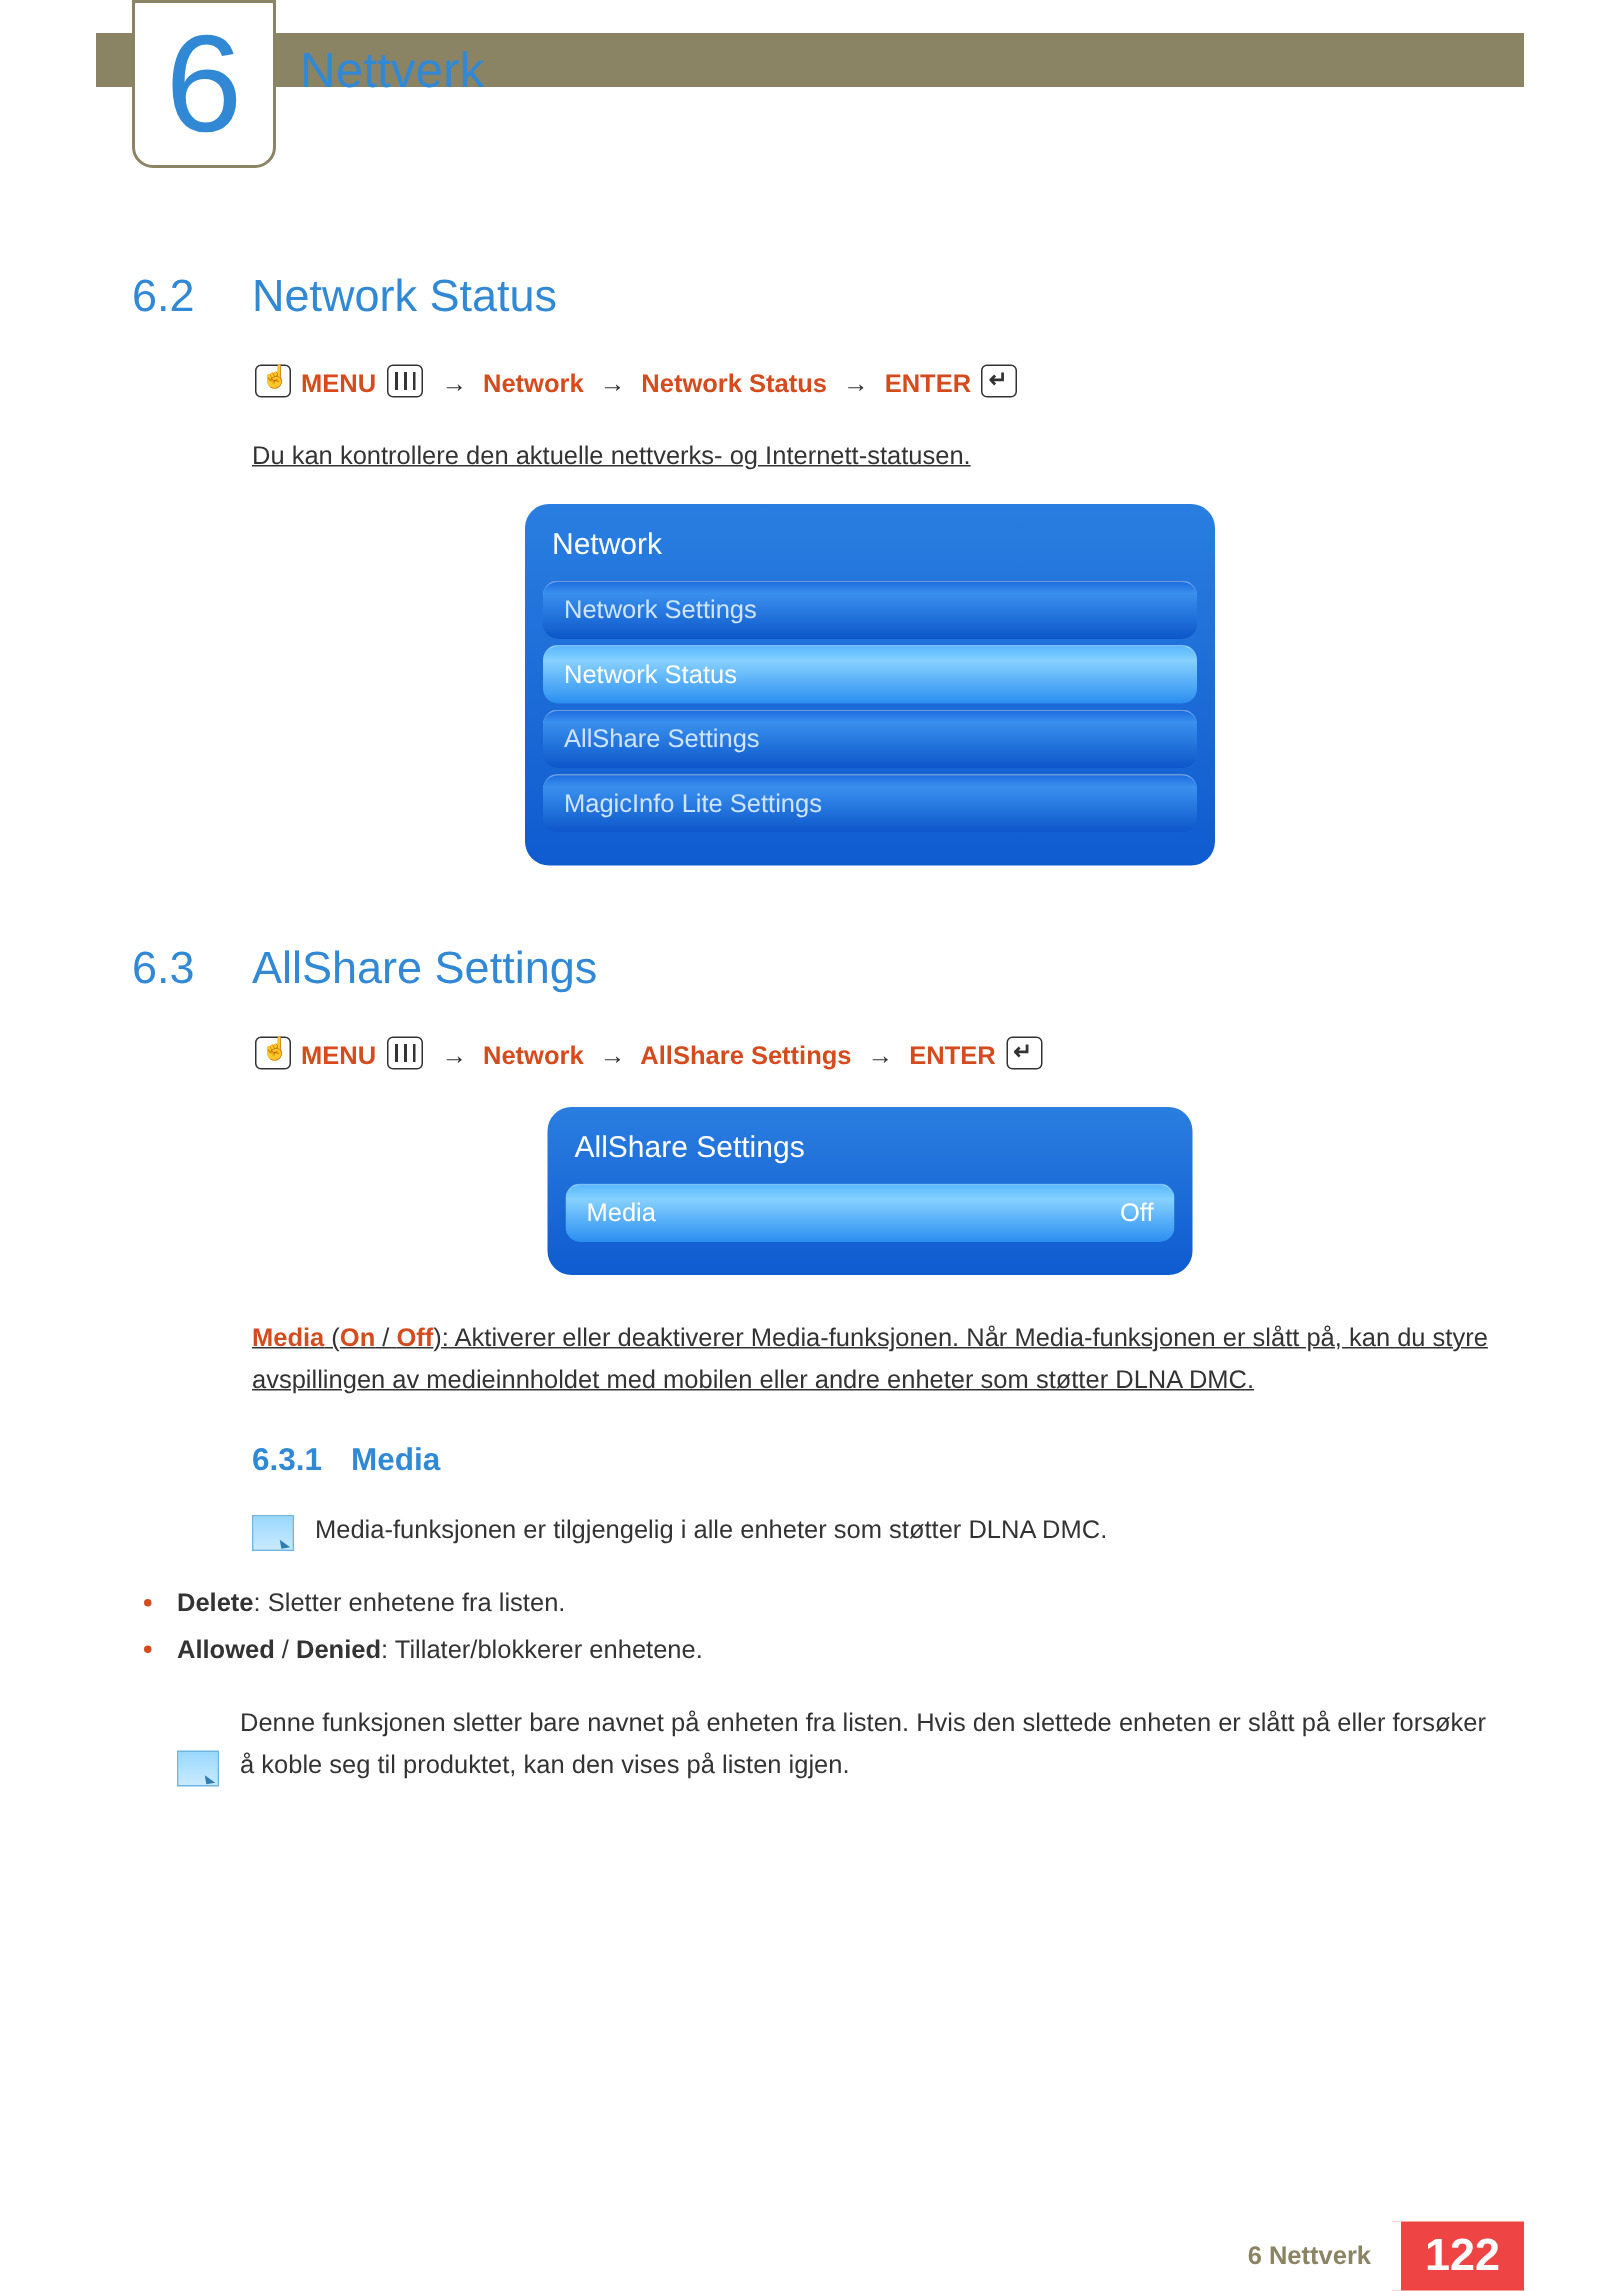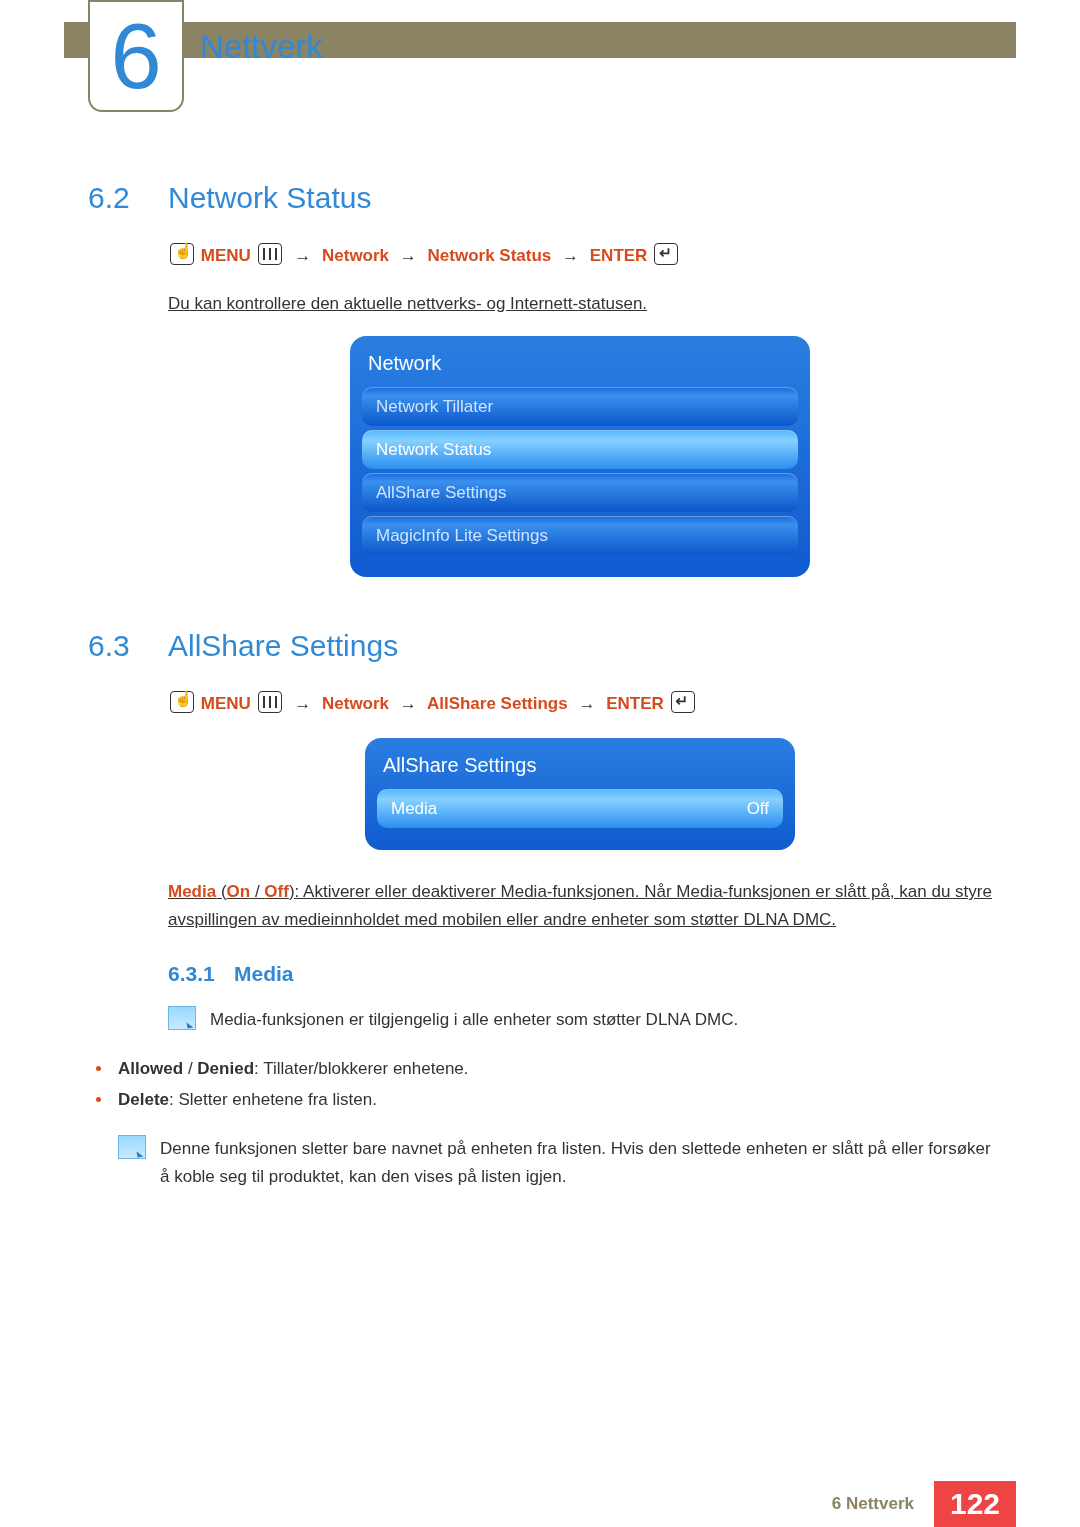--- a/index.html
+++ b/index.html
@@ -89,21 +89,21 @@
   .menu-item.selected {
     color: #fff;
     background: linear-gradient(#58b8ff, #86d0ff 25%, #2a8ef0);
   }
   .bullets { list-style: none; padding-left: 8px; }
   .bullets li { position: relative; padding-left: 22px; line-height: 1.8; }
   .bullets li::before {
     content: ""; position: absolute; left: 0; top: 12px;
     width: 5px; height: 5px; border-radius: 50%; background: #d64b1e;
   }
-  .note-row { display: flex; gap: 14px; margin: 20px 0; line-height: 1.65; }
+  .note-row { display: flex; gap: 14px; margin: 20px 0; line-height: 1.65; align-items: flex-end; }
   .note-row.indent { padding-left: 30px; }
   .note-icon {
     width: 28px; height: 24px; flex: 0 0 28px;
     background: linear-gradient(#9ad8ff,#c9eaff);
     border: 1px solid #6fb7e2;
     position: relative;
   }
   .note-icon::after {
     content: ""; position: absolute;
     right: 2px; bottom: 1px;
@@ -178,21 +178,21 @@
       <span class="kw">Network Status</span>
       <span class="arrow">→</span>
       <span class="kw">ENTER</span>
       <span class="micon enter"></span>
     </div>
     <div class="para">Du kan kontrollere den aktuelle nettverks- og Internett-statusen.</div>
 
     <div class="blue-panel">
       <div class="panel-title">Network</div>
       <div class="menu-item">
-          <span>Network Tillater</span>
+          <span>Network Settings</span>
         </div>
       <div class="menu-item selected">
           <span>Network Status</span>
         </div>
       <div class="menu-item">
           <span>AllShare Settings</span>
         </div>
       <div class="menu-item">
           <span>MagicInfo Lite Settings</span>
         </div>
@@ -235,24 +235,24 @@
   </div>
 
 
   <div class="note-row body-indent">
     <div class="note-icon"></div>
     <div>Media-funksjonen er tilgjengelig i alle enheter som støtter DLNA DMC.</div>
   </div>
 
   <ul class="bullets body-indent">
     <li>
-      <span class="kw" style="font-weight:700">Allowed</span> / <span class="kw" style="font-weight:700">Denied</span><span>: Tillater/blokkerer enhetene.</span>
+      <span class="kw" style="font-weight:700">Delete</span><span>: Sletter enhetene fra listen.</span>
     </li>
     <li>
-      <span class="kw" style="font-weight:700">Delete</span><span>: Sletter enhetene fra listen.</span>
+      <span class="kw" style="font-weight:700">Allowed</span> / <span class="kw" style="font-weight:700">Denied</span><span>: Tillater/blokkerer enhetene.</span>
     </li>
   </ul>
 
   <div class="note-row body-indent indent">
     <div class="note-icon"></div>
     <div>Denne funksjonen sletter bare navnet på enheten fra listen. Hvis den slettede enheten er slått på eller forsøker å koble seg til produktet, kan den vises på listen igjen.</div>
   </div>
 
 </div>
 

